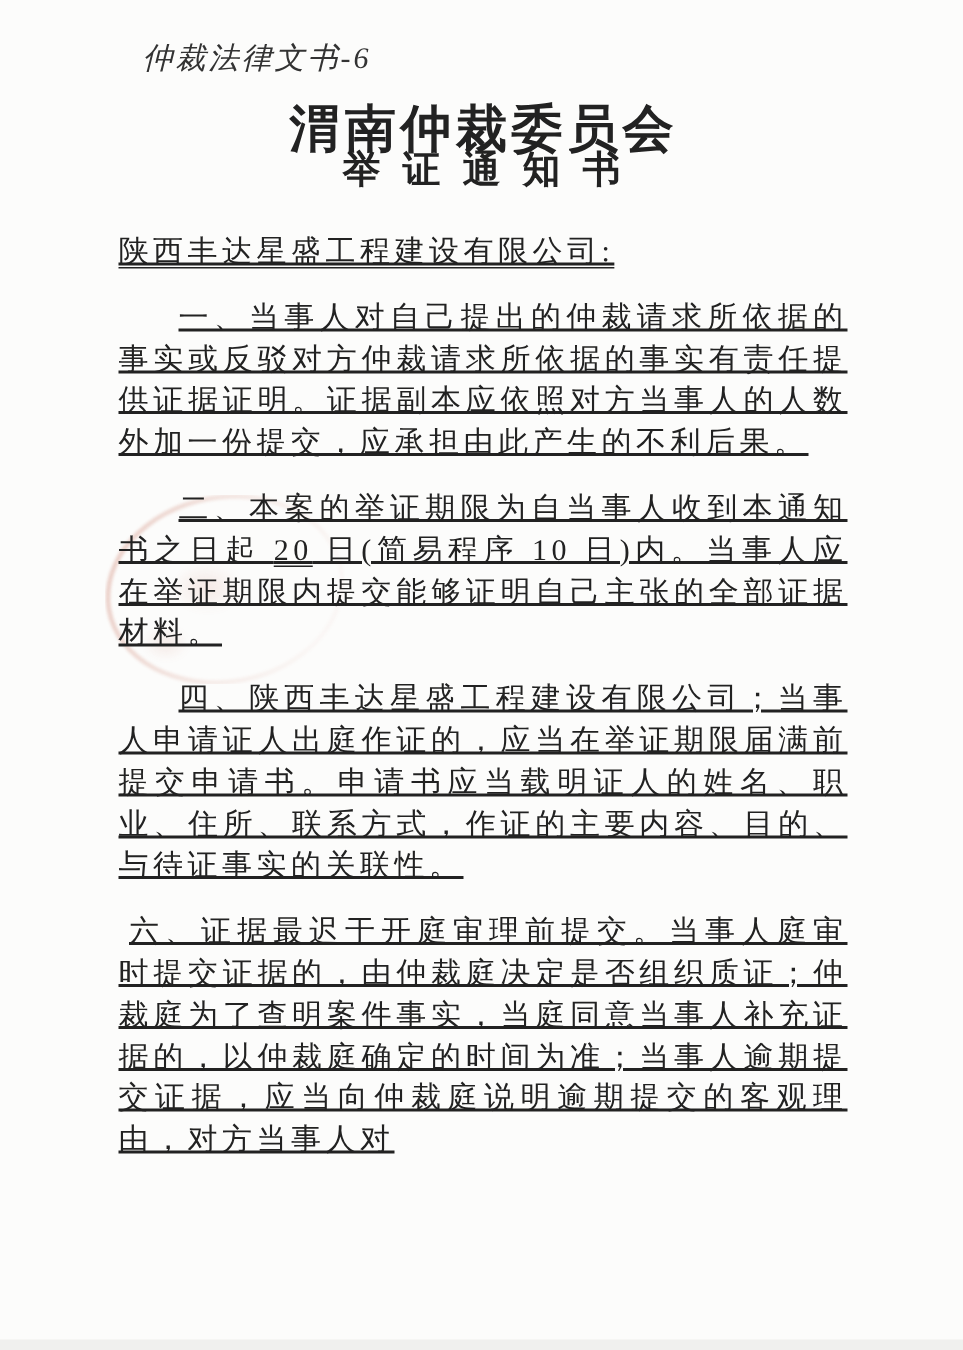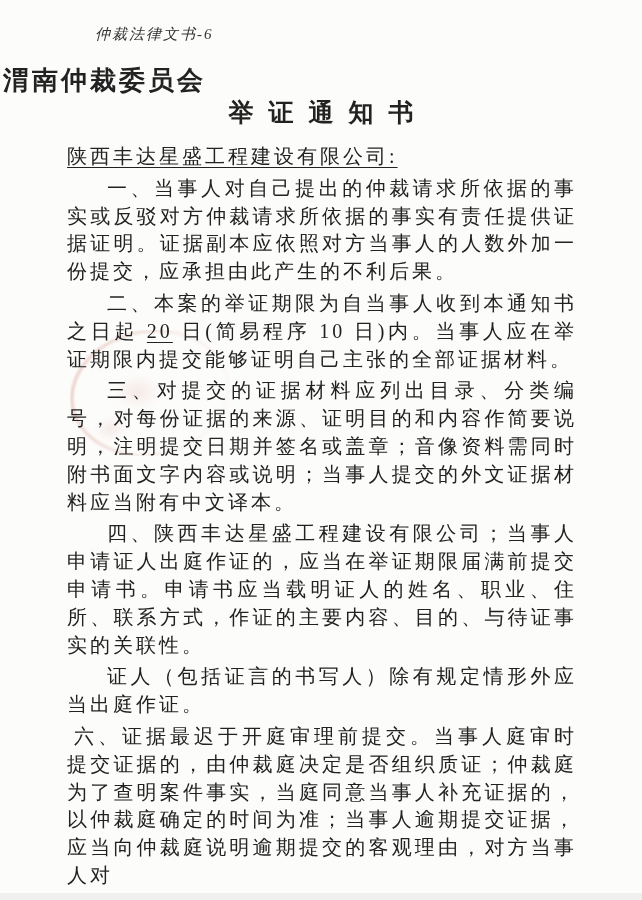--- a/index.html
+++ b/index.html
@@ -14,31 +14,32 @@
     margin: 0 auto;
     background: var(--paper, #fcfcfb);
     color: var(--ink, #222);
     font-family: "Liberation Serif", "DejaVu Serif", serif;
     overflow: hidden;
   }
   .doc-number {
     position: absolute;
     top: 25px;
     left: 95px;
-    font-size: 15px;
+    font-size: 20px;
     letter-spacing: 2px;
     font-style: italic;
     color: #333;
   }
   .org-title {
     position: absolute;
     top: 63px;
     left: 0;
     width: 100%;
-    font-size: 26px;
+    text-align: center;
+    font-size: 34px;
     font-weight: bold;
     letter-spacing: 3px;
     text-indent: 3px;
   }
   .doc-title {
     position: absolute;
     top: 96px;
     left: 0;
     width: 100%;
     text-align: center;
@@ -51,22 +52,23 @@
     position: absolute;
     top: 139px;
     left: 63px;
     width: 518px;
     font-size: 20px;
     line-height: 27.8px;
     letter-spacing: 3px;
     text-align: justify;
   }
   .content p {
-    margin: 4px;
+    margin: 16px;
     padding: 0;
+    text-decoration: underline;
   }
   .content p.indent-none   { text-indent: 0; }
   .content p.indent-normal { text-indent: 2em; }
   .content p.indent-small  { text-indent: 0.35em; }
   .u {
     text-decoration: underline;
     text-decoration-thickness: 1px;
     text-underline-offset: 4px;
   }
   
@@ -129,21 +131,19 @@
   <div class="seal">
     <div class="seal-ring"></div>
     <div class="seal-blob-1"></div>
     <div class="seal-blob-2"></div>
   </div>
 
   <div class="content" id="doc-content">
       <p class="indent-none"><span class="u">陕西丰达星盛工程建设有限公司:</span></p>
       <p class="indent-normal"><span>一、当事人对自己提出的仲裁请求所依据的事实或反驳对方仲裁请求所依据的事实有责任提供证据证明。证据副本应依照对方当事人的人数外加一份提交，应承担由此产生的不利后果。</span></p>
       <p class="indent-normal"><span>二、本案的举证期限为自当事人收到本通知书之日起 </span><span class="u">20</span><span> 日(简易程序 10 日)内。当事人应在举证期限内提交能够证明自己主张的全部证据材料。</span></p>
-      <p class="indent-normal"><span>三、对提交的证据材料应列出目录、分类编号，对每份证据的来源、证明目的和内容作简要说明，注明提交日期并签名或盖章；音像资料需同时附书面文字内容或说明；当事人提交的外文证据材料应当附有中文译本。</span></p>
       <p class="indent-normal"><span>四、陕西丰达星盛工程建设有限公司；当事人申请证人出庭作证的，应当在举证期限届满前提交申请书。申请书应当载明证人的姓名、职业、住所、联系方式，作证的主要内容、目的、与待证事实的关联性。</span></p>
-      <p class="indent-normal"><span>证人（包括证言的书写人）除有规定情形外应当出庭作证。</span></p>
       <p class="indent-small"><span>六、证据最迟于开庭审理前提交。当事人庭审时提交证据的，由仲裁庭决定是否组织质证；仲裁庭为了查明案件事实，当庭同意当事人补充证据的，以仲裁庭确定的时间为准；当事人逾期提交证据，应当向仲裁庭说明逾期提交的客观理由，对方当事人对</span></p>
     </div>
 
   <div class="scan-edge-bottom"></div>
 
 </div>
 
 </body></html>

